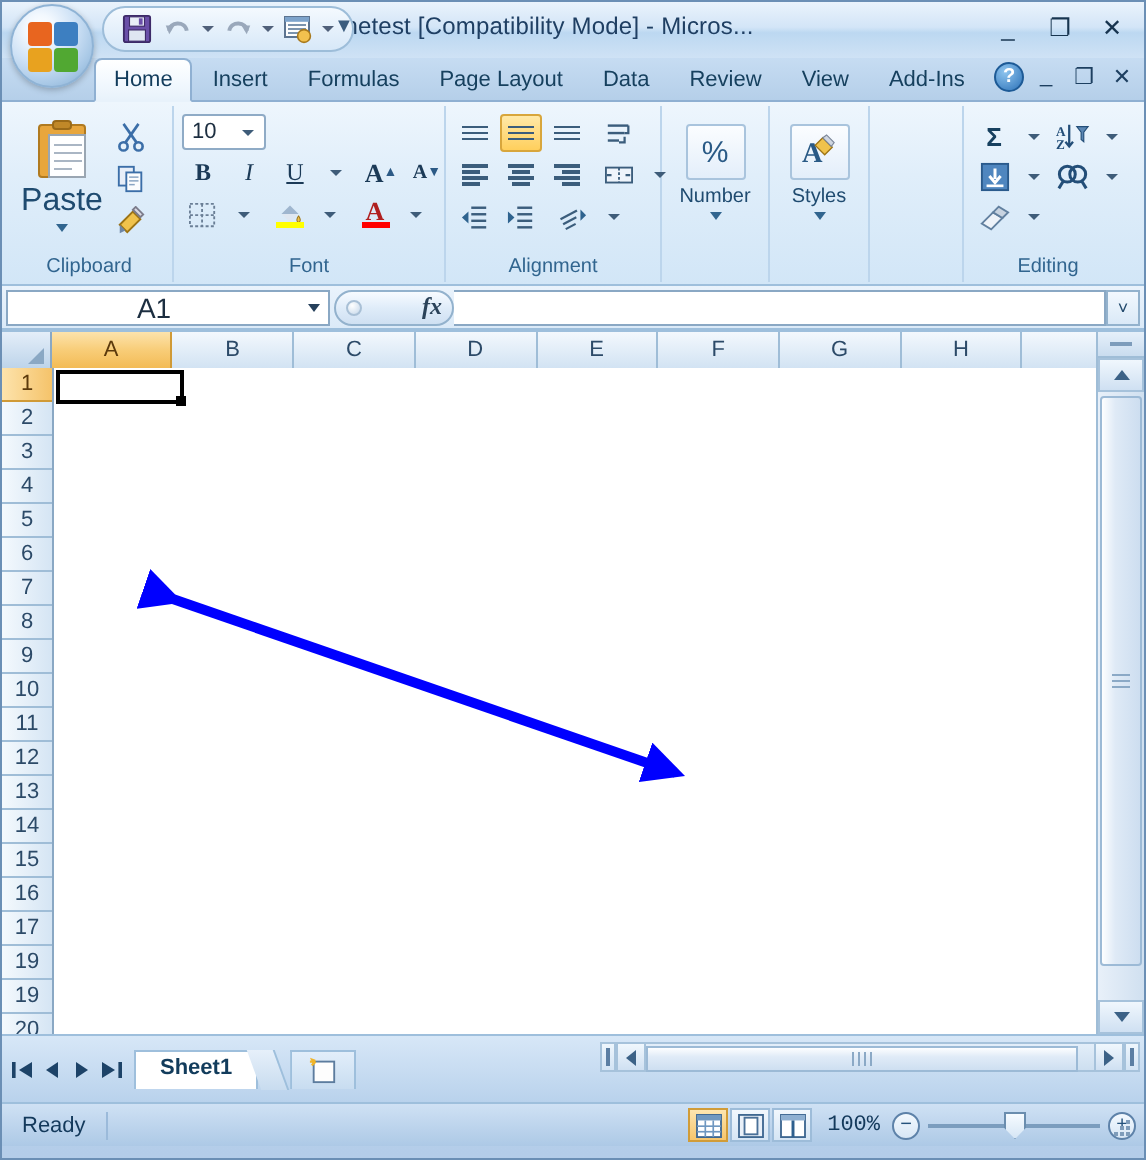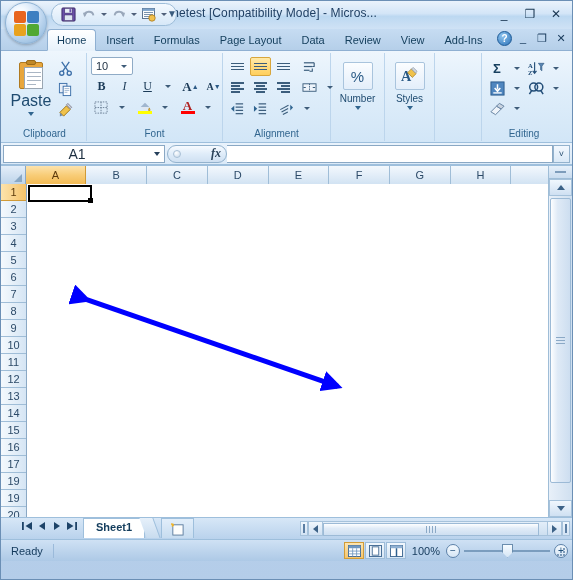--- a/index.html
+++ b/index.html
@@ -276,24 +276,24 @@
   }
   .thumb-grip{display:flex;flex-direction:column;gap:2px;}
   .thumb-grip i{display:block;width:9px;height:1px;background:#8ba9c6;}
   .tri-up{border-left:4px solid transparent;border-right:4px solid transparent;border-bottom:5px solid #3c6287;}
   .tri-dn{border-left:4px solid transparent;border-right:4px solid transparent;border-top:5px solid #3c6287;}
   .tri-l{border-top:4px solid transparent;border-bottom:4px solid transparent;border-right:5px solid #3c6287;}
   .tri-r{border-top:4px solid transparent;border-bottom:4px solid transparent;border-left:5px solid #3c6287;}
 
   
   .tabbar{
-    position:relative;height:22px;display:flex;
+    position:relative;height:34px;display:flex;align-items:center;
     background:linear-gradient(180deg,#d7e7f7,#b9d2ec);
     border-top:1px solid #9ebfdc;
-    padding-left:18px;
+    padding-left:2px;
   }
   .navb{width:15px;height:16px;display:flex;align-items:center;justify-content:center;cursor:pointer;}
   .navb svg{display:block;}
   .stab{
     height:20px;padding:2px 12px 0;font-size:11px;color:#123c5c;font-weight:bold;
     background:#fff;border:1px solid #9ebfdc;border-bottom:none;
     border-radius:0 0 0 0; margin-left:4px; cursor:pointer;
     clip-path:polygon(0 0,100% 0,100% 100%,0 100%);
   }
   .stab.newsheet{
@@ -326,21 +326,21 @@
     border-top:1px solid #9ebfdc;
     padding:0 4px; font-size:11px;color:#13395b;
   }
   .status-text{padding-left:6px;}
   .status-sep{width:1px;height:14px;background:#9bbada;margin-left:10px;}
   .status-right{position:absolute;right:4px;top:2px;display:flex;align-items:center;gap:4px;}
   .viewbtns{display:flex;gap:1px;}
   .vbtn{width:20px;height:17px;display:flex;align-items:center;justify-content:center;cursor:pointer;
     border:1px solid #9dbcd9;background:linear-gradient(180deg,#f1f7fd,#d5e5f4);}
   .vbtn.on{background:linear-gradient(180deg,#fde5b0,#f6c56c);border-color:#d19c38;}
-  .zoomlbl{font-size:11px;color:#13395b;min-width:32px;text-align:right;padding-right:2px;}
+  .zoomlbl{font-size:11px;color:#13395b;min-width:32px;text-align:right;padding-right:2px;font-family:Liberation Mono, monospace;}
   .zcirc{width:14px;height:14px;border-radius:50%;border:1px solid #5d82a9;
     display:flex;align-items:center;justify-content:center;font-size:10px;color:#24527c;cursor:pointer;
     background:linear-gradient(180deg,#f3f9fe,#d7e6f5);}
   .ztrack{width:86px;height:14px;position:relative;display:flex;align-items:center;}
   .ztrack::before{content:"";position:absolute;left:0;right:0;top:6px;height:2px;background:#7b9dbe;}
   .zthumb{position:absolute;left:38px;top:0;width:11px;height:14px;
     background:linear-gradient(180deg,#f6fbff,#d6e6f5);border:1px solid #6a8dae;
     clip-path:polygon(0 0,100% 0,100% 60%,50% 100%,0 60%);cursor:pointer;}
   .grip{position:absolute;right:1px;bottom:1px;width:12px;height:12px;cursor:nwse-resize;}
   .grip i{position:absolute;width:2px;height:2px;background:#7e9cba;}

